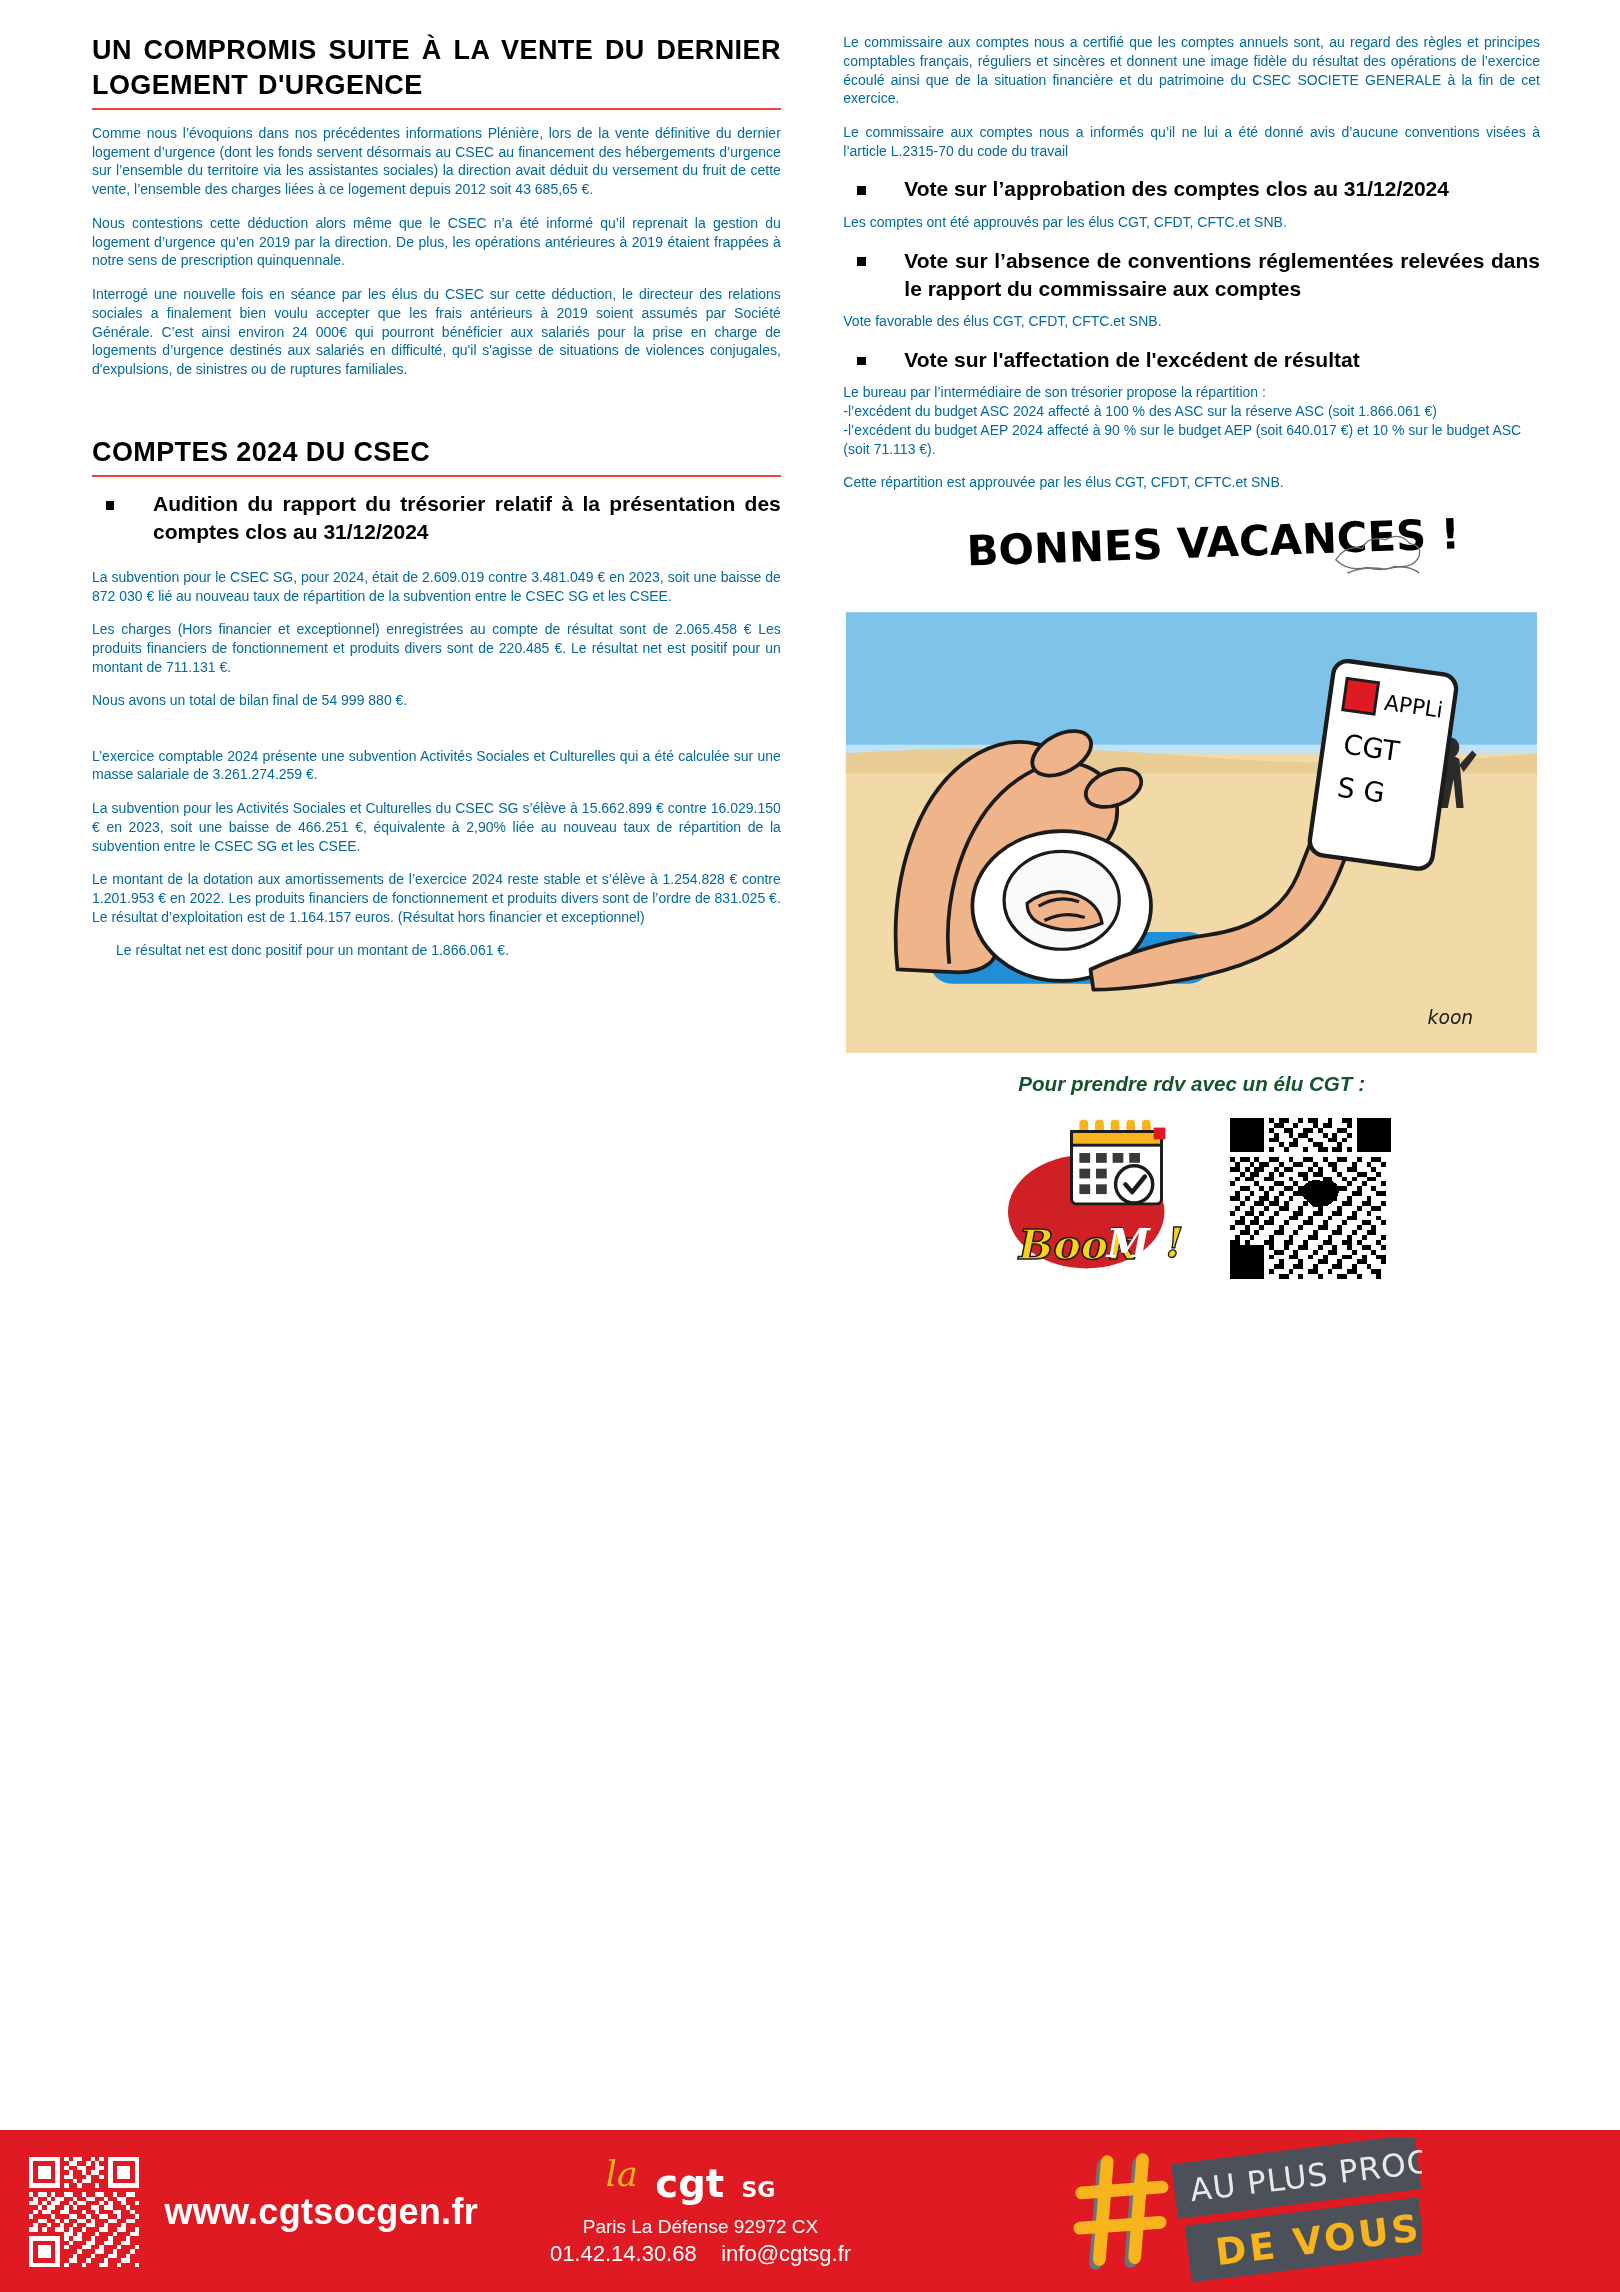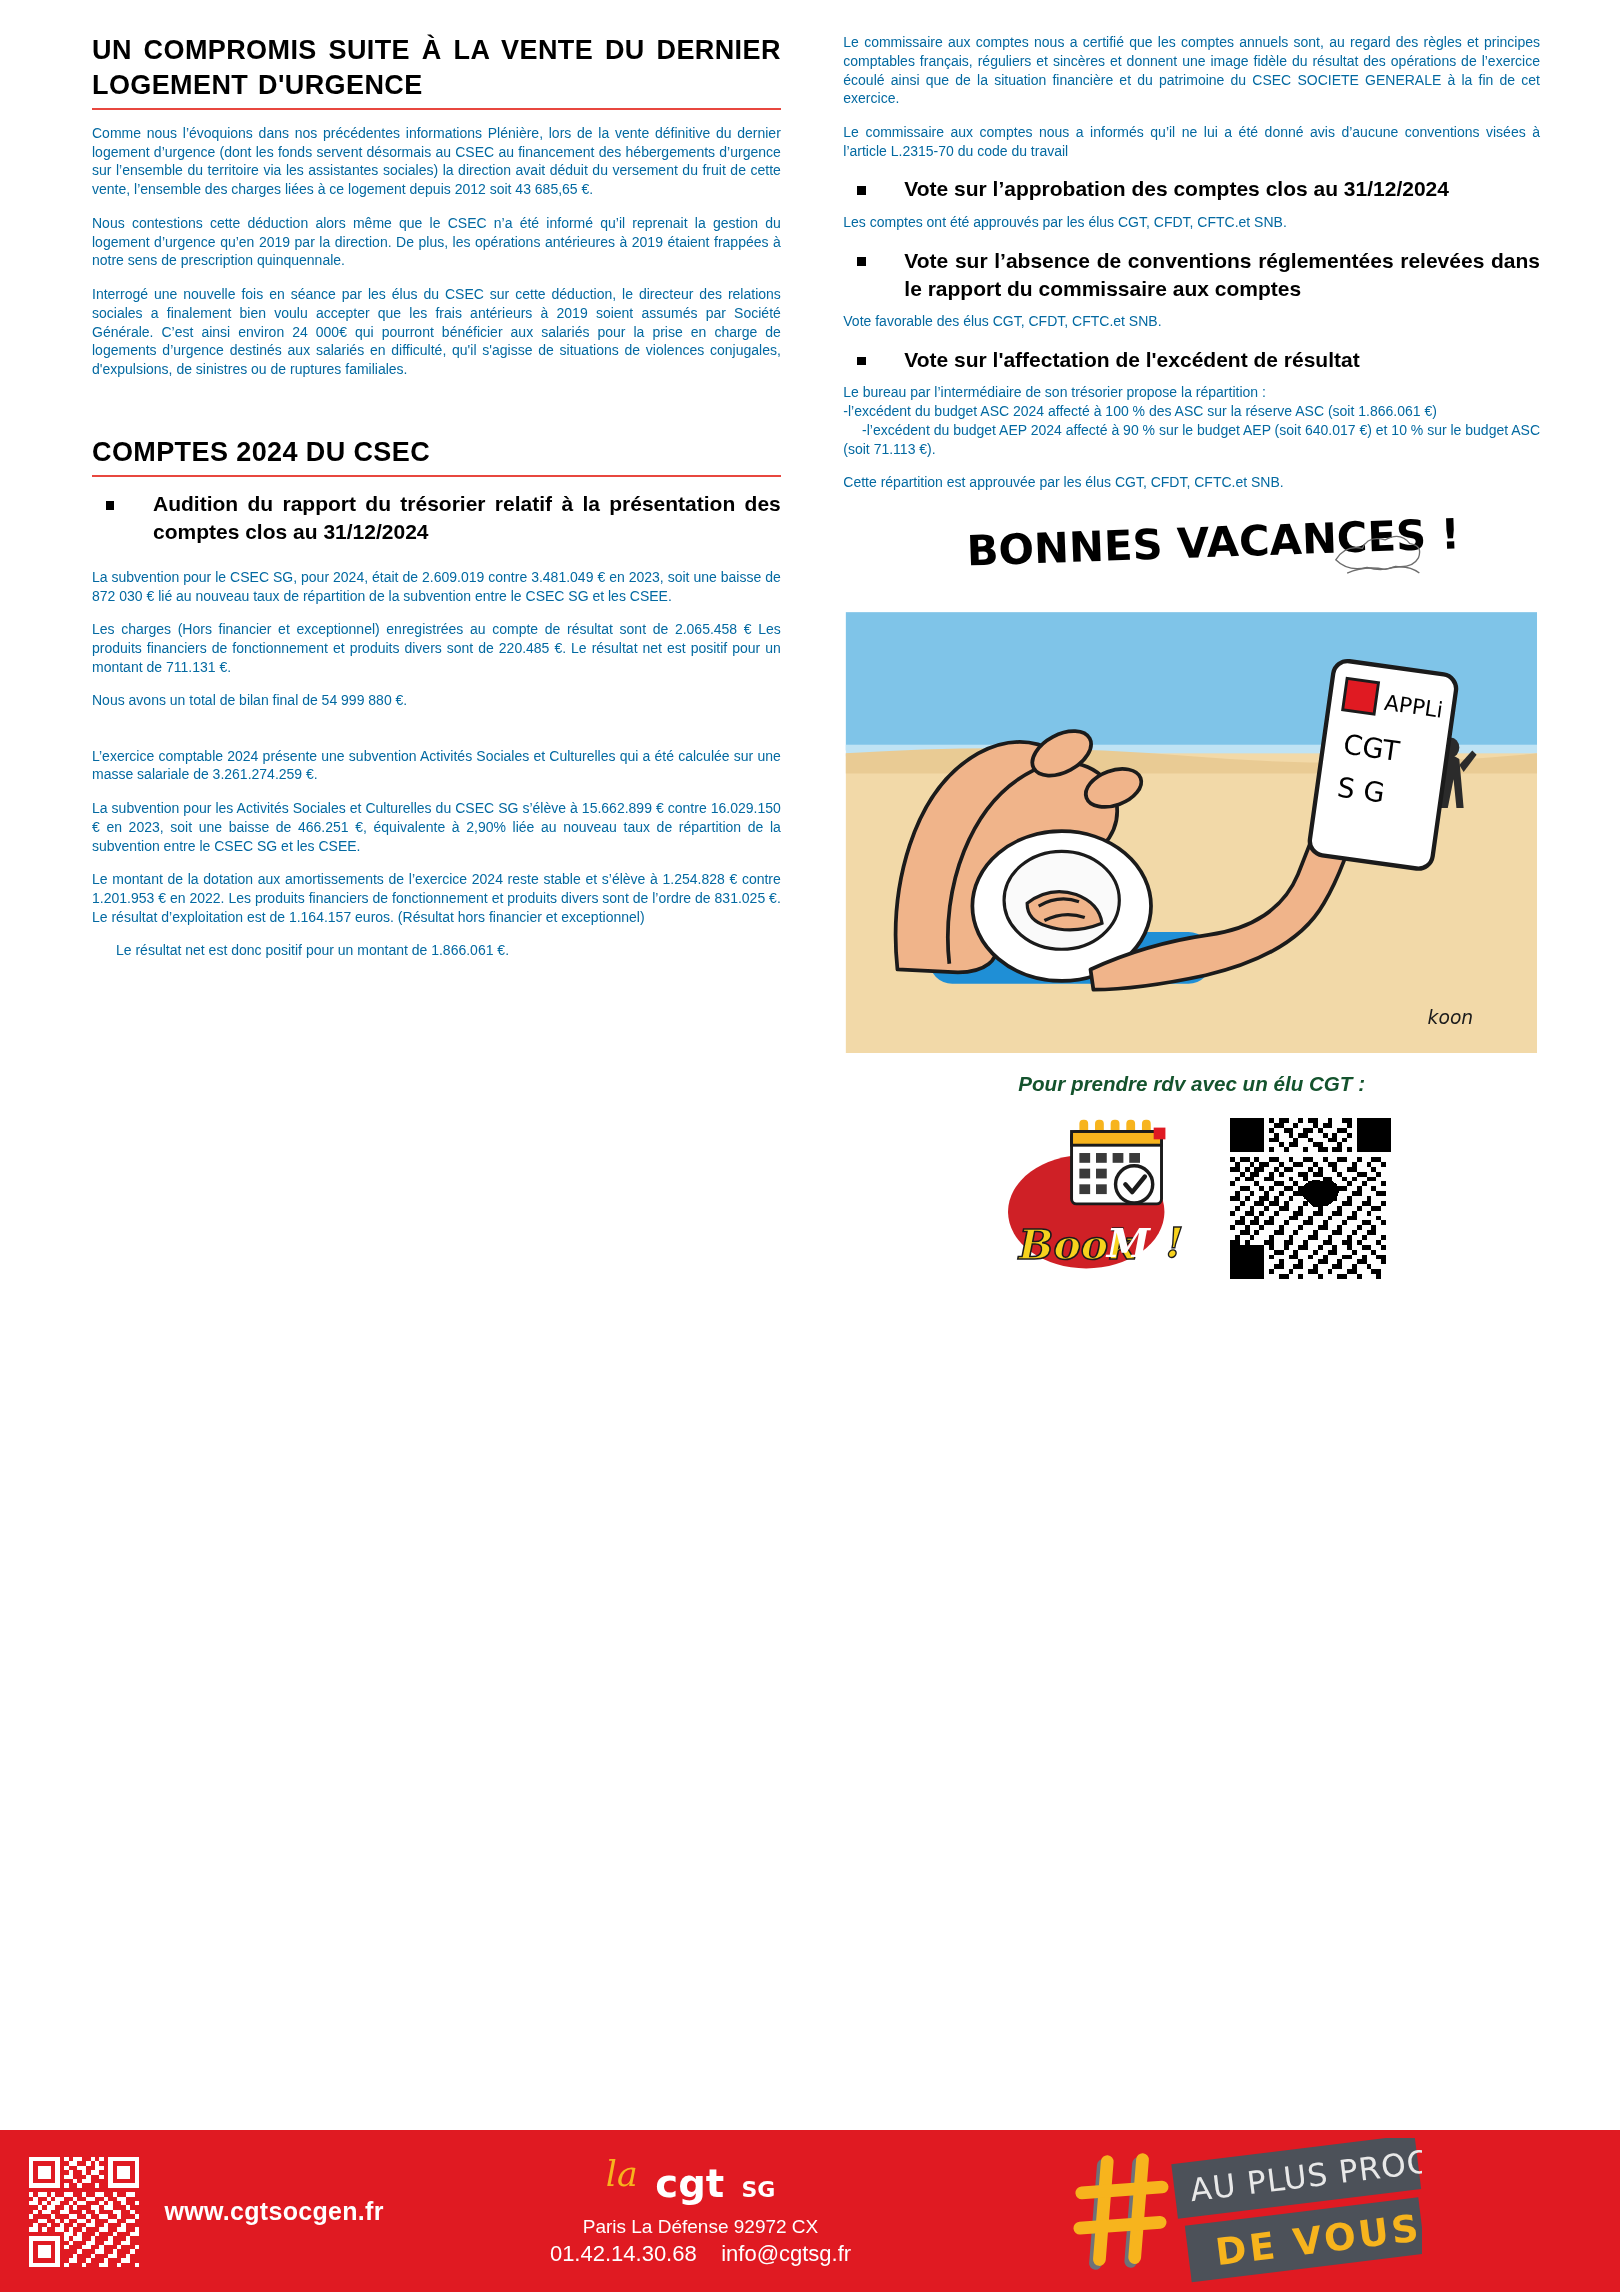--- a/index.html
+++ b/index.html
@@ -136,21 +136,21 @@
     overflow:hidden;
   }
   .footer-left{
     display:flex; align-items:center; gap:25.5px;
     padding-left:29px;
     width:461px;
   }
   .footer-qr{ width:110px; height:110px; display:block; }
   .footer-url{
     color:#fff;
-    font-size:25px;
+    font-size:36px;
     font-weight:bold;
     letter-spacing:0.3px;
     white-space:nowrap;
   }
   .footer-mid{
     width:421px;
     text-align:center;
     color:#fff;
     line-height:1.32;
   }
@@ -221,21 +221,21 @@
       <ul class="bullets">
         <li class="bullet">Vote sur l’absence de conventions réglementées relevées dans le rapport du commissaire aux comptes</li>
       </ul>
 
       <p class="body">Vote favorable des élus CGT, CFDT, CFTC.et SNB.</p>
 
       <ul class="bullets">
         <li class="bullet">Vote sur l'affectation de l'excédent de résultat</li>
       </ul>
 
-      <p class="body" style="white-space:pre-line;text-align:right;">Le bureau par l’intermédiaire de son trésorier propose la répartition :
+      <p class="body" style="white-space:pre-line;text-align:left;">Le bureau par l’intermédiaire de son trésorier propose la répartition :
 -l’excédent du budget ASC 2024 affecté à 100 % des ASC sur la réserve ASC (soit 1.866.061 €)
 -l’excédent du budget AEP 2024 affecté à 90 % sur le budget AEP (soit 640.017 €) et 10 % sur le budget ASC (soit 71.113 €).</p>
 
       <p class="body">Cette répartition est approuvée par les élus CGT, CFDT, CFTC.et SNB.</p>
 
       <div class="illus-wrap">
 
         <svg class="bonnes" viewBox="0 0 480 80">
           <text x="4" y="50" font-family="&quot;DejaVu Sans&quot;, sans-serif" font-size="44" font-weight="bold" fill="#000" transform="rotate(-2 4 50)">BONNES VACANCES !</text>
 

